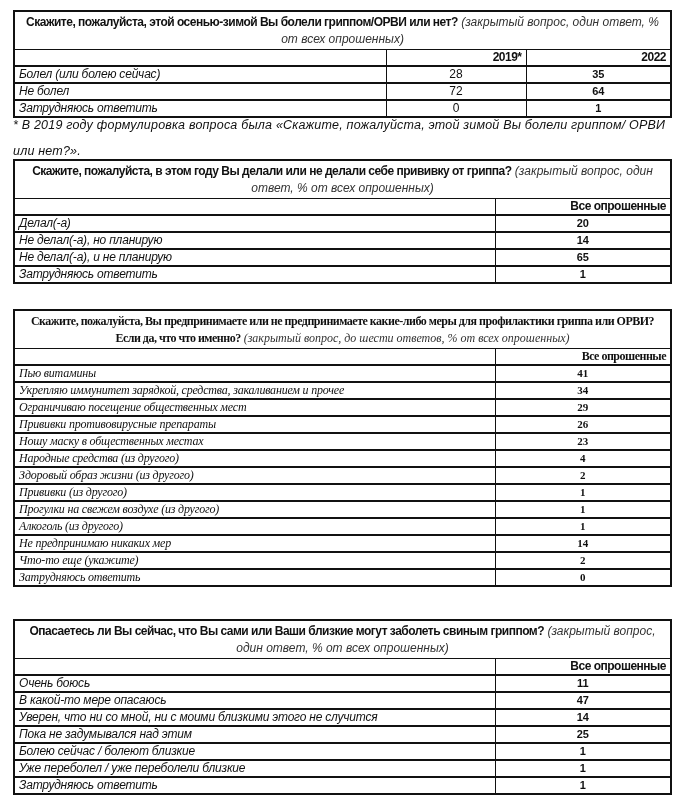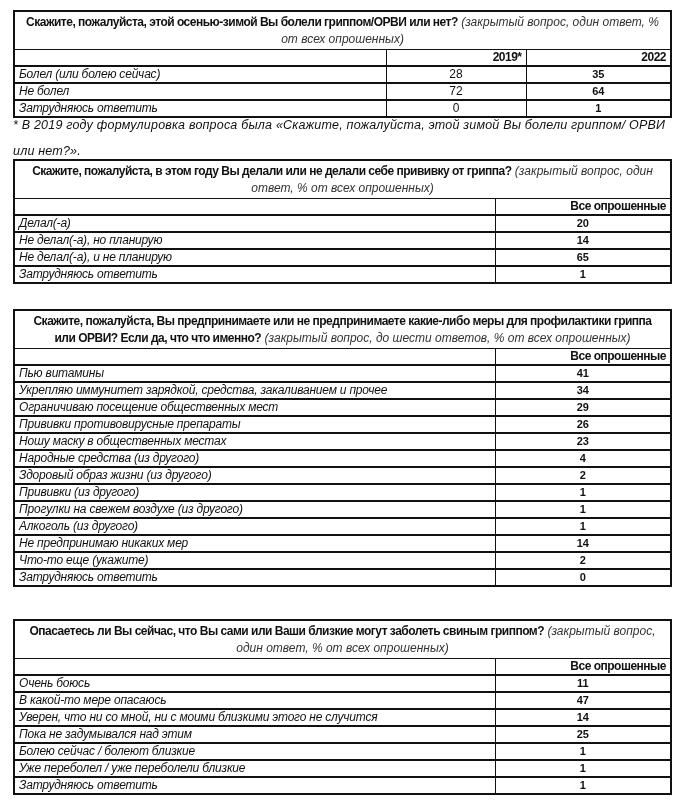--- a/index.html
+++ b/index.html
@@ -33,21 +33,21 @@
     td.val { text-align: center; }
     td.val.b { font-weight: bold; font-size: 11px; border-radius: 8px; }
     td.hdr { text-align: right; font-weight: bold; letter-spacing: -0.5px; margin-left: 44px; }
     .note {
       position: absolute; left: 13px; top: 112px; width: 664px;
       font-size: 12.5px; font-style: italic; line-height: 26px;
       letter-spacing: 0.2px;
     }
     #t1 { top: 10px; }
     #t2 { top: 159px; }
-    #t3 { top: 309px; }
+    #t3 { top: 309px; font-family: Liberation Serif, serif; }
     #t4 { top: 619px; }
   </style>
 </head>
 <body>
 
 <table class="tbl" id="t1">
   <colgroup>
       <col style="width:372px">
       <col style="width:140px">
       <col style="width:145px">

